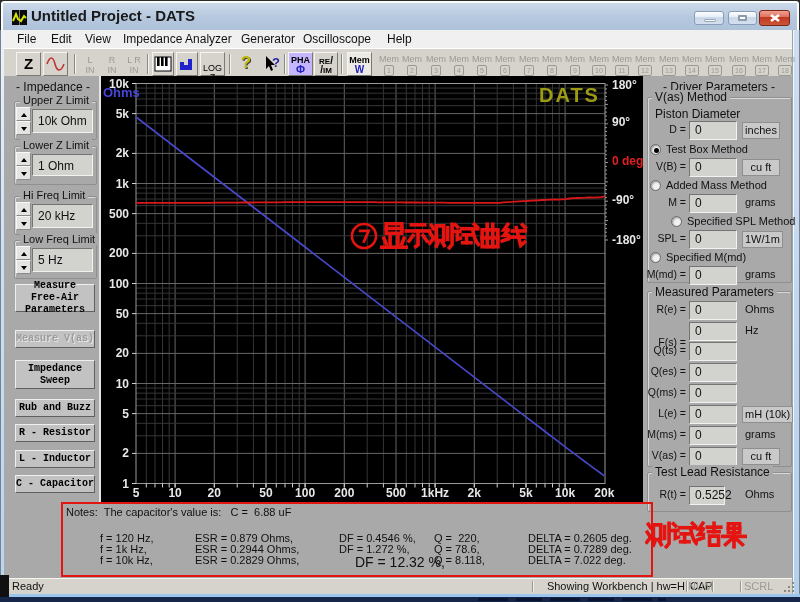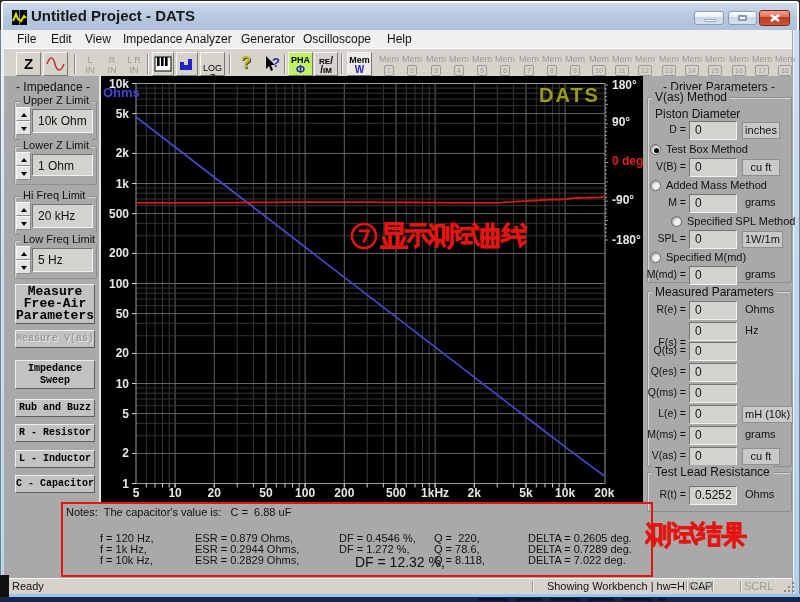--- a/index.html
+++ b/index.html
@@ -72,21 +72,21 @@
   </div>
 <div class="sep" style="left:229px"></div>
 <div class="tbtn" style="left:234px;width:24px;background:#d6d3cc;border-color:transparent">
     <div style="font-size:17px;font-weight:bold;color:#c0b800;text-align:center;text-shadow:1px 1px 0 #444;margin-top:0">?</div>
   </div>
 <div class="tbtn" style="left:259px;width:24px;background:#d6d3cc;border-color:transparent"><svg width="22" height="22">
       <path d="M6,3 L6,16 L9,13 L11,18 L13,17 L11,12 L15,12 Z" fill="#000"></path>
       <text x="12" y="14" font-size="13" font-weight="bold" fill="#2222aa">?</text>
     </svg></div>
 <div class="sep" style="left:284px"></div>
-<div class="tbtn" style="left:288px;width:25px;background:#bef264">
+<div class="tbtn" style="left:288px;width:25px;background:#c4b5fd">
     <div style="font-size:9px;font-weight:bold;color:#000;text-align:center;line-height:9px;margin-top:3px">PHA<br><span style="color:#2222bb;font-size:11px">Φ</span></div>
   </div>
 <div class="tbtn" style="left:314px;width:24px;">
     <div style="font-size:8px;font-weight:bold;color:#000;text-align:center;line-height:8px;margin-top:4px">RE<span style="font-size:10px">/</span><br><span style="font-size:10px">/</span>IM</div>
   </div>
 <div class="sep" style="left:341px"></div>
 <div class="tbtn" style="left:347px;width:25px;background:#eceae4">
     <div style="font-size:9px;font-weight:bold;color:#000;text-align:center;line-height:9px;margin-top:3px">Mem<br><span style="color:#2222bb;font-size:10px">W</span></div>
   </div>
 <div style="position:absolute;left:378px;top:53px;width:22px;height:22px;text-align:center;font-size:9px;color:#9a9a94;line-height:9px;padding-top:2px">Mem<br><span style="display:inline-block;border:1px solid #9a9a94;border-radius:2px;font-size:7px;padding:0 2px;margin-top:1px">1</span></div>
@@ -340,21 +340,21 @@
 <div class="edit" style="left:32px;top:204px;width:61px;height:24px;line-height:22px">20 kHz</div>
 <div class="grp" style="left:14px;top:240px;width:83px;height:39px"></div>
 <div class="glab" style="left:20px;top:233px;font-size:11px">Low Freq Limit</div>
 <div style="position:absolute;left:16px;top:246px;width:15px;height:14px;background:#e4e4e2;border-top:1px solid #f8f8f8;border-left:1px solid #f8f8f8;border-bottom:1px solid #8a8a88;border-right:1px solid #8a8a88">
     <div style="position:absolute;left:4px;top:5px;width:0;height:0;border-left:3px solid transparent;border-right:3px solid transparent;border-bottom:4px solid #000"></div>
   </div>
 <div style="position:absolute;left:16px;top:260px;width:15px;height:14px;background:#e4e4e2;border-top:1px solid #f8f8f8;border-left:1px solid #f8f8f8;border-bottom:1px solid #8a8a88;border-right:1px solid #8a8a88">
     <div style="position:absolute;left:4px;top:5px;width:0;height:0;border-left:3px solid transparent;border-right:3px solid transparent;border-top:4px solid #000"></div>
   </div>
 <div class="edit" style="left:32px;top:248px;width:61px;height:24px;line-height:22px">5 Hz</div>
-<div class="btn3" style="left:15px;top:284px;width:80px;height:40px;font-size:13px;line-height:12px;color:#000;display:flex;align-items:center;justify-content:center">
+<div class="btn3" style="left:15px;top:284px;width:80px;height:28px;font-size:10px;line-height:12px;color:#000;display:flex;align-items:center;justify-content:center">
     <div>Measure<br>Free-Air<br>Parameters</div>
   </div>
 <div class="btn3" style="left:15px;top:330px;width:80px;height:18px;font-size:10px;line-height:12px;color:#9b9b9b;text-shadow:1px 1px 0 #e8e8e6;display:flex;align-items:center;justify-content:center">
     <div>Measure V(as)</div>
   </div>
 <div class="btn3" style="left:15px;top:360px;width:80px;height:29px;font-size:10px;line-height:12px;color:#000;display:flex;align-items:center;justify-content:center">
     <div>Impedance<br>Sweep</div>
   </div>
 <div class="btn3" style="left:15px;top:399px;width:80px;height:18px;font-size:10px;line-height:12px;color:#000;display:flex;align-items:center;justify-content:center">
     <div>Rub and Buzz</div>
@@ -416,21 +416,21 @@
 <div class="unitbox" style="left:742px;top:406px;min-width:38px;height:17px;line-height:15px;padding:0 2px">mH (10k)</div>
 <div class="rlab" style="left:600px;top:428px;width:86px">M(ms) =</div>
 <div class="edit" style="left:689px;top:426px;width:48px;height:19px;line-height:17px">0</div>
 <div class="unit" style="left:745px;top:428px">grams</div>
 <div class="rlab" style="left:600px;top:449px;width:86px">V(as) =</div>
 <div class="edit" style="left:689px;top:447px;width:48px;height:19px;line-height:17px">0</div>
 <div class="unitbox" style="left:742px;top:448px;min-width:38px;height:17px;line-height:15px;padding:0 2px">cu ft</div>
 <div class="grp" style="left:647px;top:472px;width:145px;height:40px"></div>
 <div class="glab" style="left:652px;top:465px">Test Lead Resistance</div>
 <div class="rlab" style="left:600px;top:488px;width:86px">R(t) =</div>
-<div class="edit" style="left:689px;top:486px;width:48px;height:19px;line-height:17px">0.5252</div>
+<div class="edit" style="left:689px;top:486px;width:36px;height:19px;line-height:17px">0.5252</div>
 <div class="unit" style="left:745px;top:488px">Ohms</div>
 <div style="position:absolute;left:66px;top:506px;font-size:11px;color:#111">Notes:&nbsp; The capacitor's value is:&nbsp;&nbsp; C =&nbsp; 6.88 uF</div>
 <div style="position:absolute;left:100px;top:532px;font-size:11px;color:#111">f = 120 Hz,</div>
 <div style="position:absolute;left:195px;top:532px;font-size:11px;color:#111">ESR = 0.879 Ohms,</div>
 <div style="position:absolute;left:339px;top:532px;font-size:11px;color:#111">DF = 0.4546 %,</div>
 <div style="position:absolute;left:434px;top:532px;font-size:11px;color:#111">Q =&nbsp; 220,</div>
 <div style="position:absolute;left:528px;top:532px;font-size:11px;color:#111">DELTA = 0.2605 deg.</div>
 <div style="position:absolute;left:100px;top:543px;font-size:11px;color:#111">f = 1k Hz,</div>
 <div style="position:absolute;left:195px;top:543px;font-size:11px;color:#111">ESR = 0.2944 Ohms,</div>
 <div style="position:absolute;left:339px;top:543px;font-size:11px;color:#111">DF = 1.272 %,</div>

